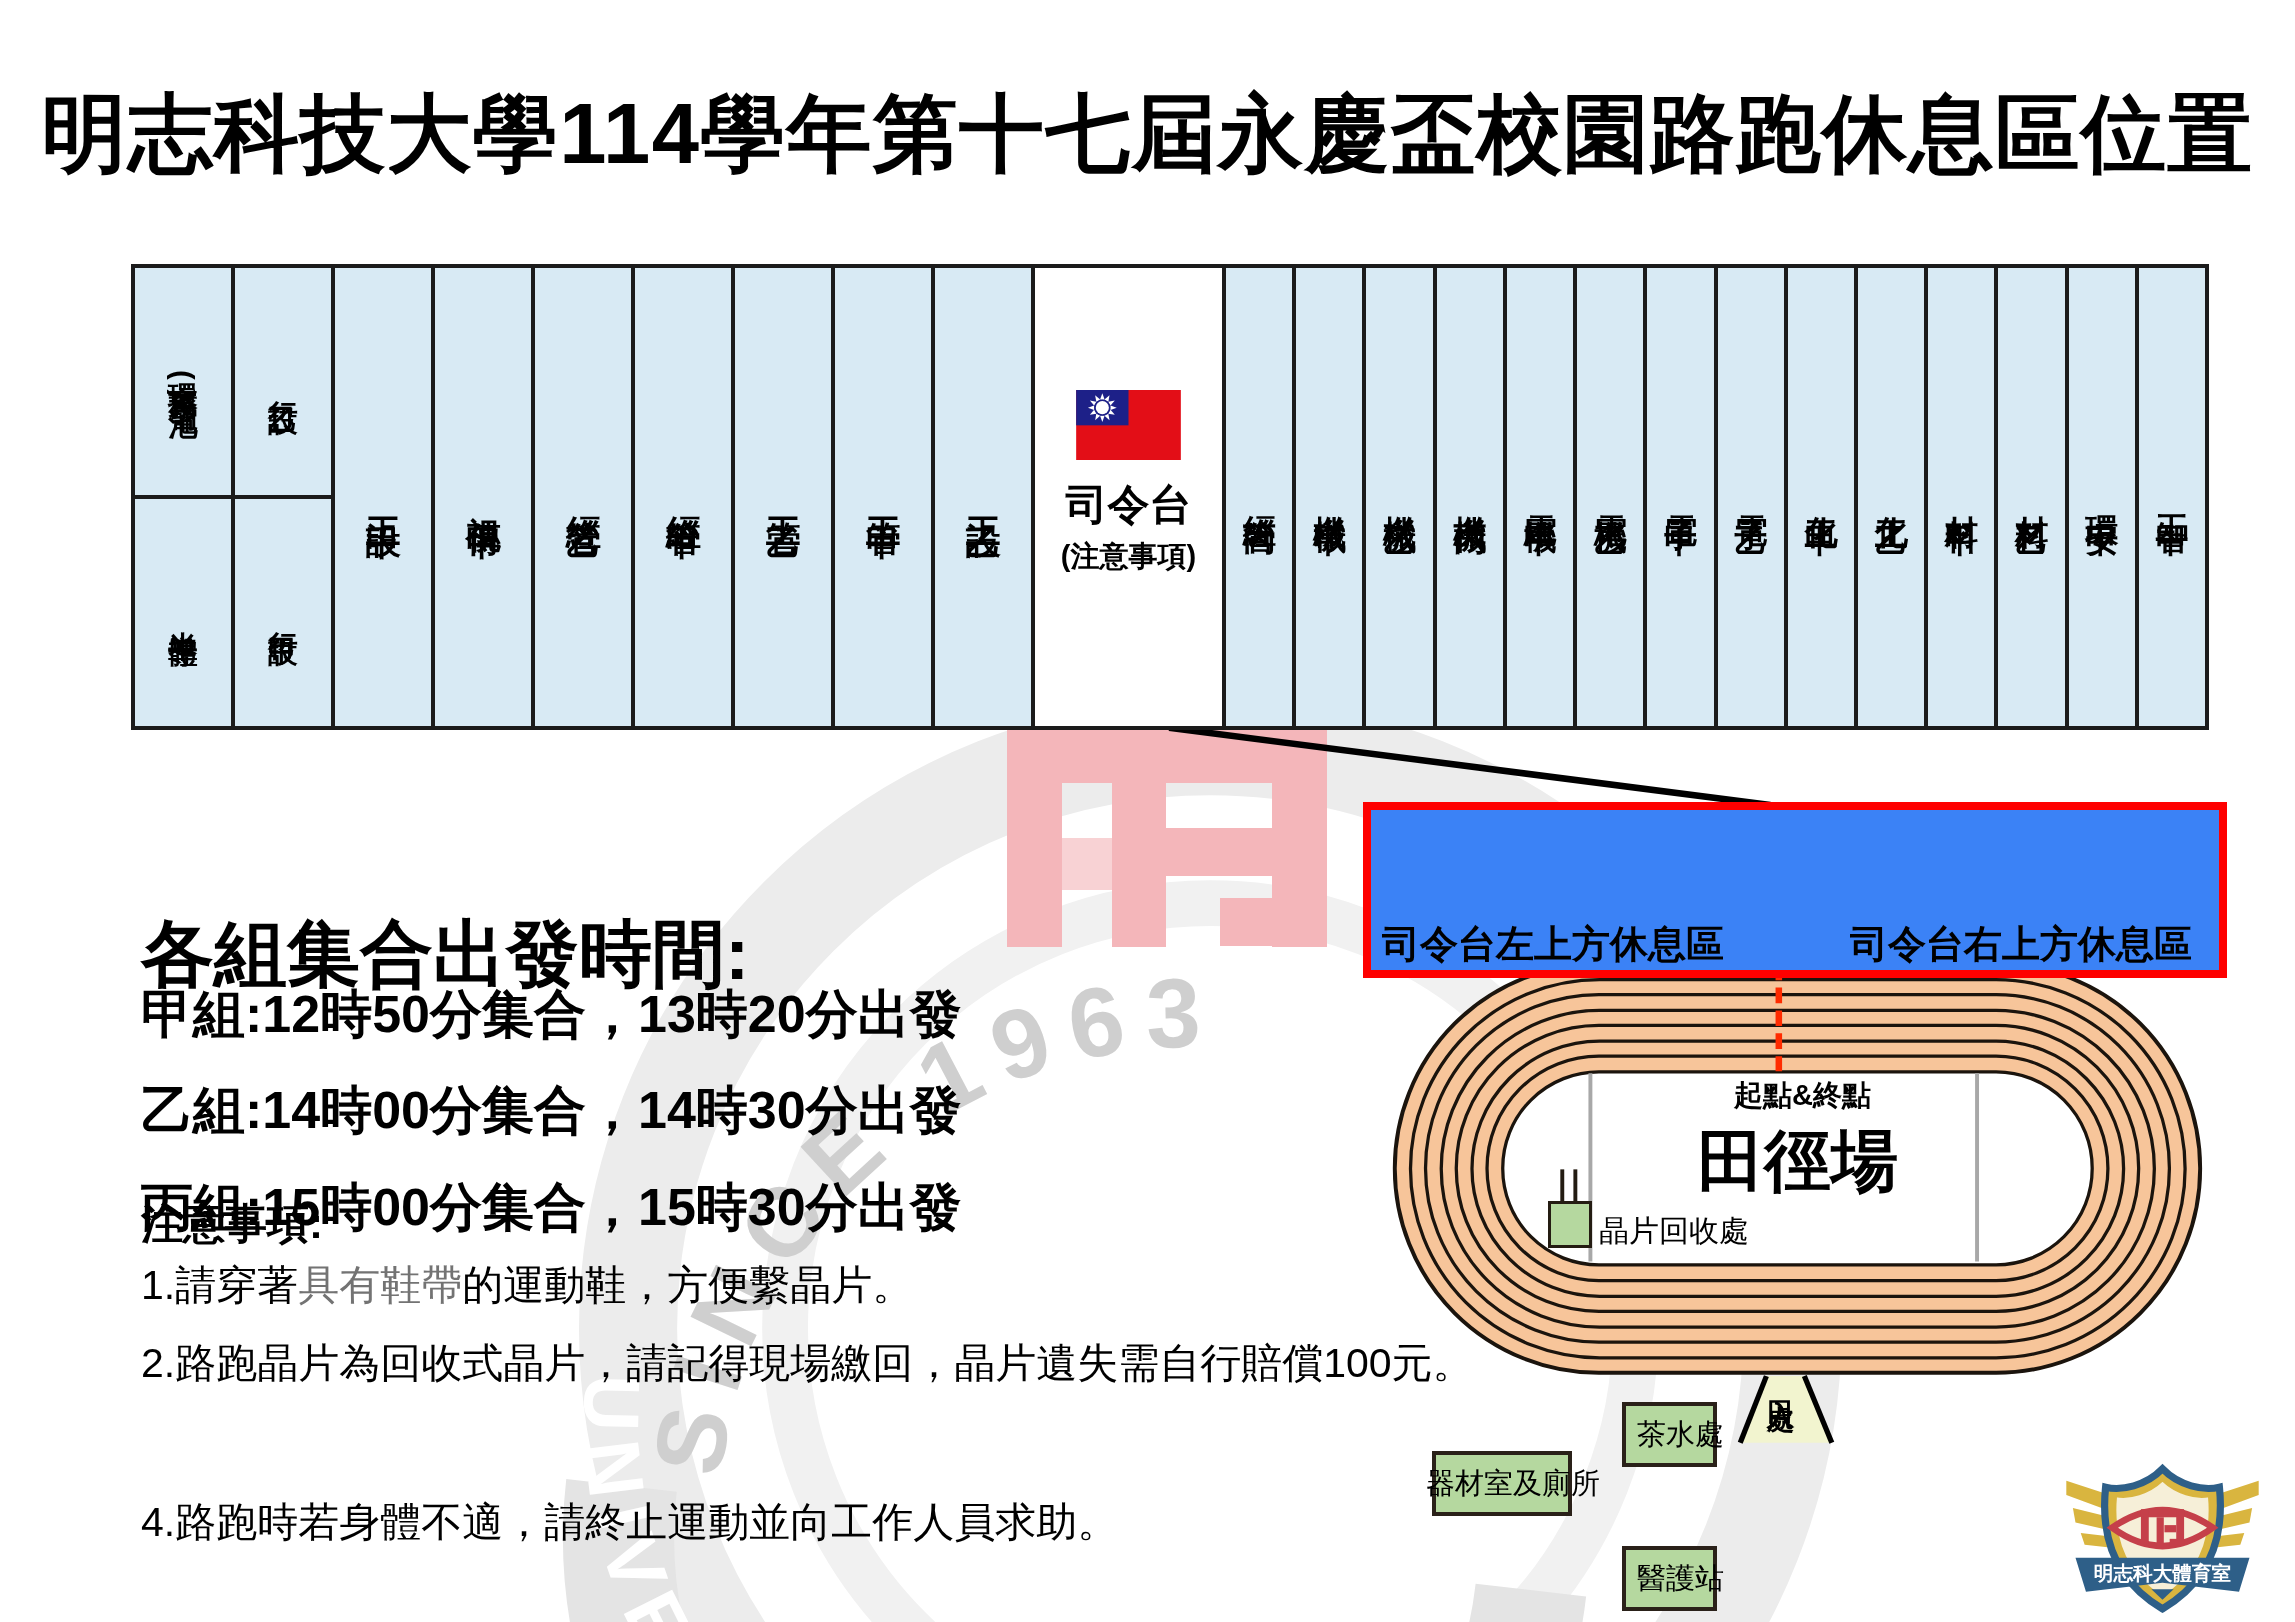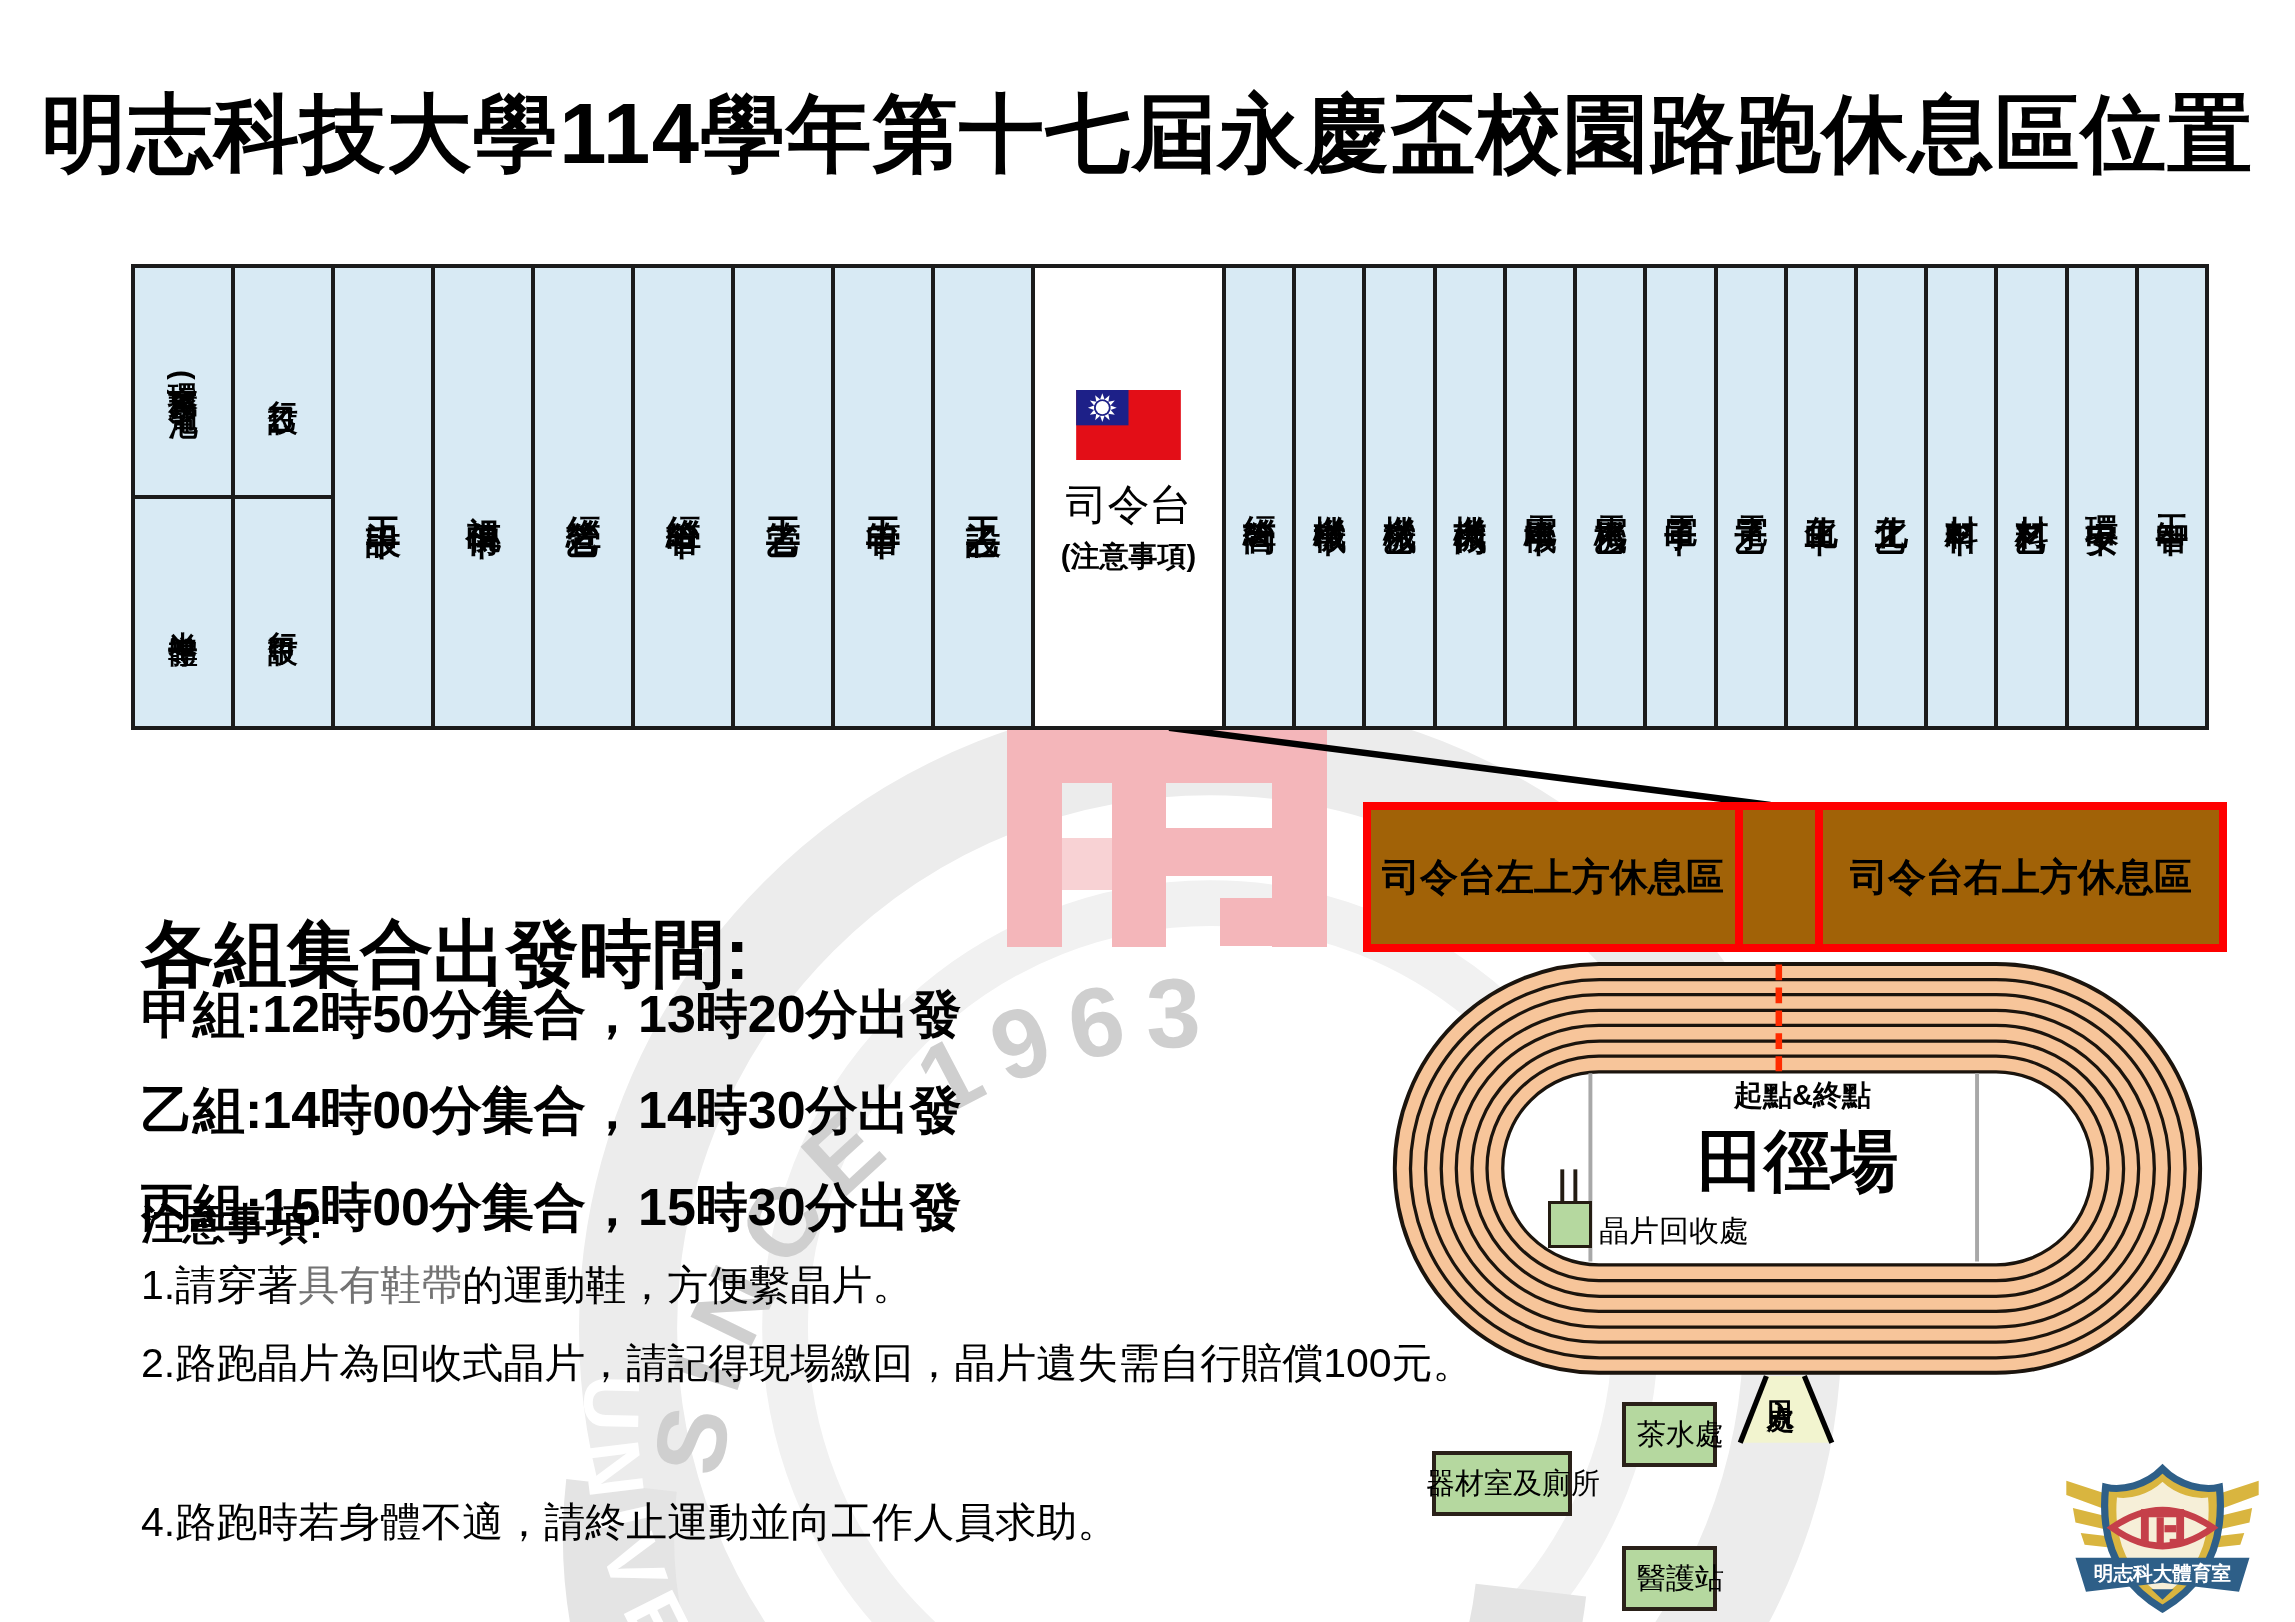--- a/index.html
+++ b/index.html
@@ -32,29 +32,29 @@
   .vtext{
     writing-mode:vertical-rl;text-orientation:mixed;
     font-size:33px;font-weight:600;letter-spacing:5.2px;line-height:1.05;
   }
   .col-wide .vtext{font-size:35px;}
   .half{
     flex:1 1 0;display:flex;align-items:center;justify-content:center;box-sizing:border-box;
   }
   .half-top{border-bottom:4.6px solid #1b1b1b;}
   .half .vtext{font-size:29.4px;letter-spacing:3.3px;}
-  .hq-label{font-size:42px;font-weight:400;margin-top:17px;white-space:nowrap;}
+  .hq-label{font-size:42px;font-weight:700;margin-top:17px;white-space:nowrap;}
   .hq-sub{font-size:29px;font-weight:600;margin-top:3.9px;white-space:nowrap;}
   #flag{margin-top:122px;}
   
   #overlay{left:0;top:0;z-index:2;}
   
   #rest-boxes{
-    left:1363px;top:802px;width:864px;height:150px;box-sizing:border-box;
-    border:8.5px solid #fe0000;background:#a16207;display:flex;z-index:4;
+    left:1363px;top:802px;width:864px;height:176px;box-sizing:border-box;
+    border:8.5px solid #fe0000;background:#3b82f6;display:flex;z-index:4;align-items:flex-end;
   }
   .rb-cell{display:flex;align-items:center;justify-content:center;}
   .rb-text{font-size:38px;font-weight:600;white-space:nowrap;}
   .rb-div{width:7.9px;background:#fe0000;}
   
   .sched-head{left:141px;top:906px;font-size:73px;font-weight:700;white-space:nowrap;}
   .sched-line{font-size:52px;font-weight:700;white-space:nowrap;left:141px;}
   .notes-head{left:141px;top:1196px;font-size:42px;font-weight:600;}
   .note-line{left:141px;font-size:41px;font-weight:500;white-space:nowrap;}
   .red-text{color:#737373;}

